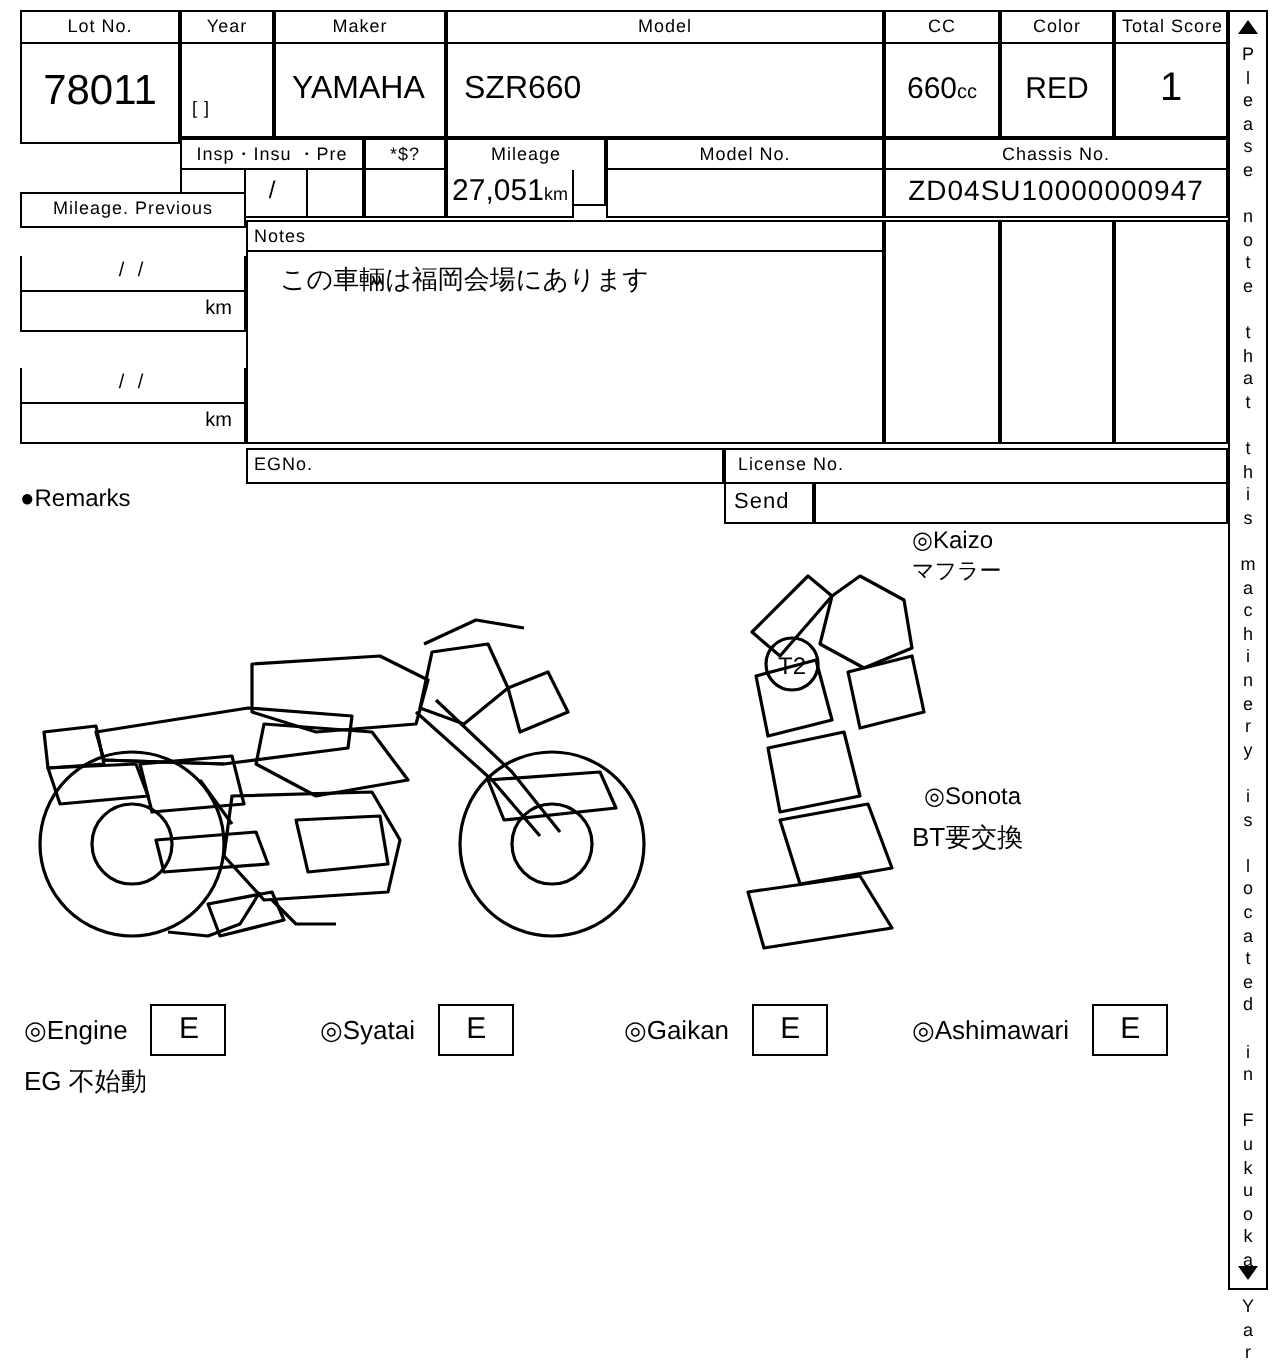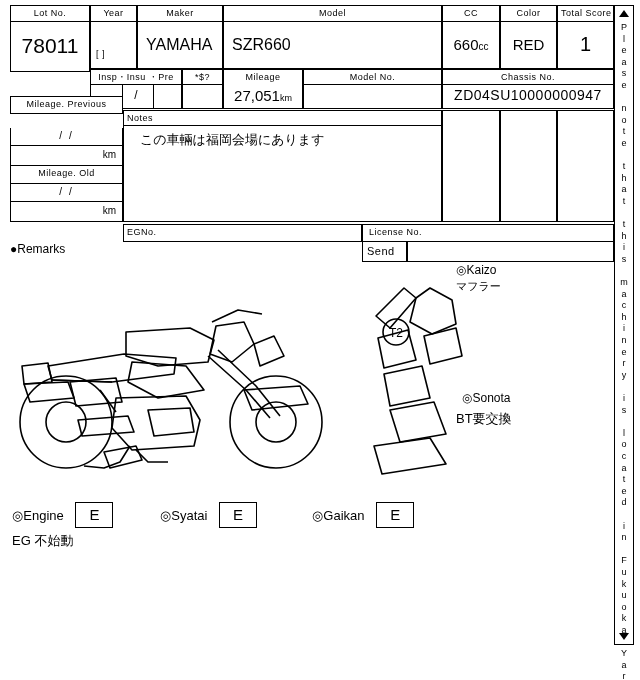--- a/index.html
+++ b/index.html
@@ -62,21 +62,21 @@
 
   
   #insp-label { left: 90px; top: 69px; width: 92px; height: 16px; }
   #mark-label { left: 182px; top: 69px; width: 41px; height: 16px; }
   #mileage-label { left: 223px; top: 69px; width: 80px; height: 34px; }
   #modelno-label { left: 303px; top: 69px; width: 139px; height: 16px; }
   #chassis-label { left: 442px; top: 69px; width: 172px; height: 16px; }
 
   #insp-value { left: 90px; top: 85px; width: 92px; height: 24px; border-top: none; }
   #mark-value { left: 182px; top: 85px; width: 41px; height: 24px; border-top: none; }
-  #mileage-value { left: 223px; top: 85px; width: 80px; height: 24px; border-top: none; }
+  #mileage-value { left: 223px; top: 85px; width: 64px; height: 24px; border-top: none; }
   #modelno-value { left: 303px; top: 85px; width: 139px; height: 24px; border-top: none; }
   #chassis-value { left: 442px; top: 85px; width: 172px; height: 24px; border-top: none; }
   #mileage-value .v { text-align: center; font-size: 15px; line-height: 21px; }
   #mileage-value .unit { font-size: 9px; }
   #chassis-value .v { text-align: center; font-size: 14px; line-height: 21px; letter-spacing: 0.5px;}
   #insp-value .v { text-align: center; font-size: 12px; line-height: 21px; }
 
   .insp-div { position: absolute; top: 0; width: 1px; height: 100%; background: #000; }
 
   
@@ -259,23 +259,20 @@
   </div>
 
   <div class="cell" id="mprev-label">
     <div class="lbl lbl-c">Mileage. Previous</div>
   </div>
   <div class="cell" id="mprev-date">
     <div class="small-date">/     /</div>
   </div>
   <div class="cell" id="mprev-km">
     <div class="km-right">km</div>
-  </div>
-  <div class="cell" id="mold-label">
-    <div class="lbl lbl-c">Mileage. Old</div>
   </div>
   <div class="cell" id="mold-date">
     <div class="small-date">/     /</div>
   </div>
   <div class="cell" id="mold-km">
     <div class="km-right">km</div>
   </div>
 
   <div class="cell" id="notes-label">
     <div class="lbl">Notes</div>
@@ -376,20 +373,24 @@
     <span class="box">E</span>
   </div>
   <div class="grade" id="grade-syatai">
     <span class="nm">◎Syatai</span>
     <span class="box">E</span>
   </div>
   <div class="grade" id="grade-gaikan">
     <span class="nm">◎Gaikan</span>
     <span class="box">E</span>
   </div>
+  <div class="grade" id="grade-ashi">
+    <span class="nm">◎Ashimawari</span>
+    <span class="box">E</span>
+  </div>
 
   <div id="eg-note">EG 不始動</div>
 
   <div id="vstrip">
     <div class="arrow-up"></div>
     <div class="vtext" id="vtext">P
 l
 e
 a
 s

